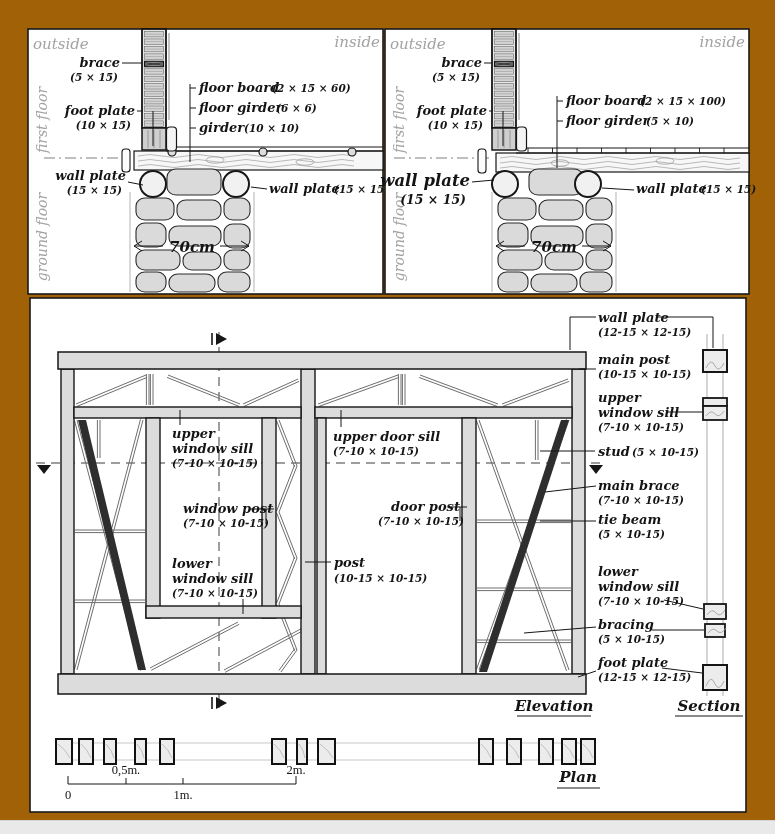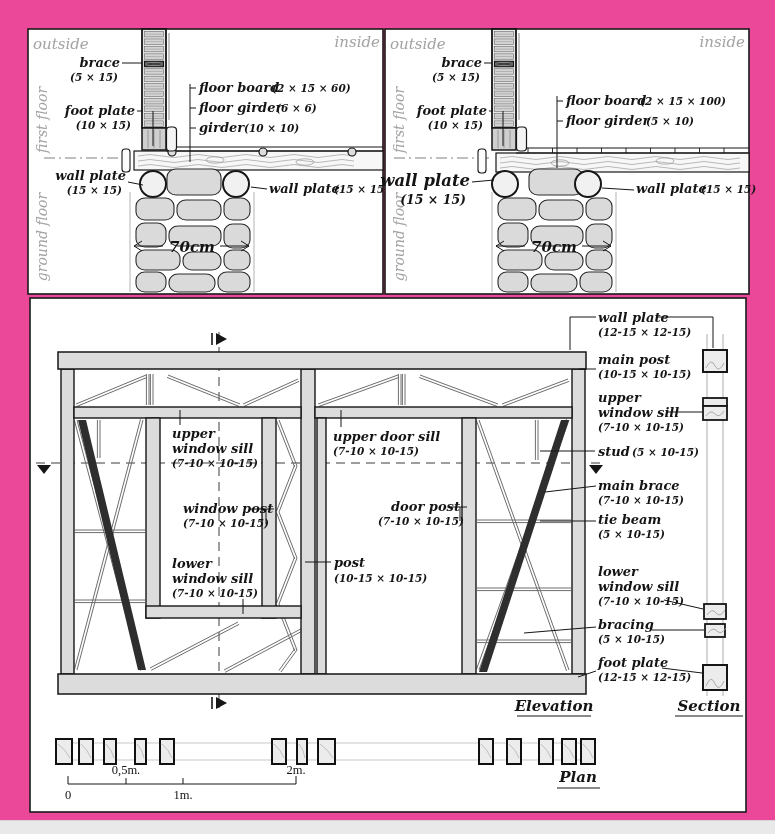--- a/index.html
+++ b/index.html
@@ -1,16 +1,16 @@
 <!DOCTYPE html>
 <html><head>
 <meta charset="utf-8">
 <style>
   html,body{margin:0;padding:0;background:#fff;}
-  #stage{width:775px;height:834px;position:relative;background:#ec4899;overflow:hidden;}
+  #stage{width:775px;height:834px;position:relative;background:#a16207;overflow:hidden;}
   svg{display:block;}
   text{user-select:none;}
   .t13{font:italic 700 13px "DejaVu Serif", serif; fill:#141414;}
   .t10{font:italic 700 10.5px "DejaVu Serif", serif; fill:#141414;}
   .t15{font:italic 700 15px "DejaVu Serif", serif; fill:#141414;}
   .t16{font:italic 700 16.5px "DejaVu Serif", serif; fill:#141414;}
   .t12b{font:italic 700 12.5px "DejaVu Serif", serif; fill:#141414;}
   .g15{font:italic 400 15px "DejaVu Serif", serif; fill:#a3a3a3;}
   .g14{font:italic 400 14px "DejaVu Serif", serif; fill:#a3a3a3;}
   .ser{font:400 12.5px "Liberation Serif", serif; fill:#141414;}

